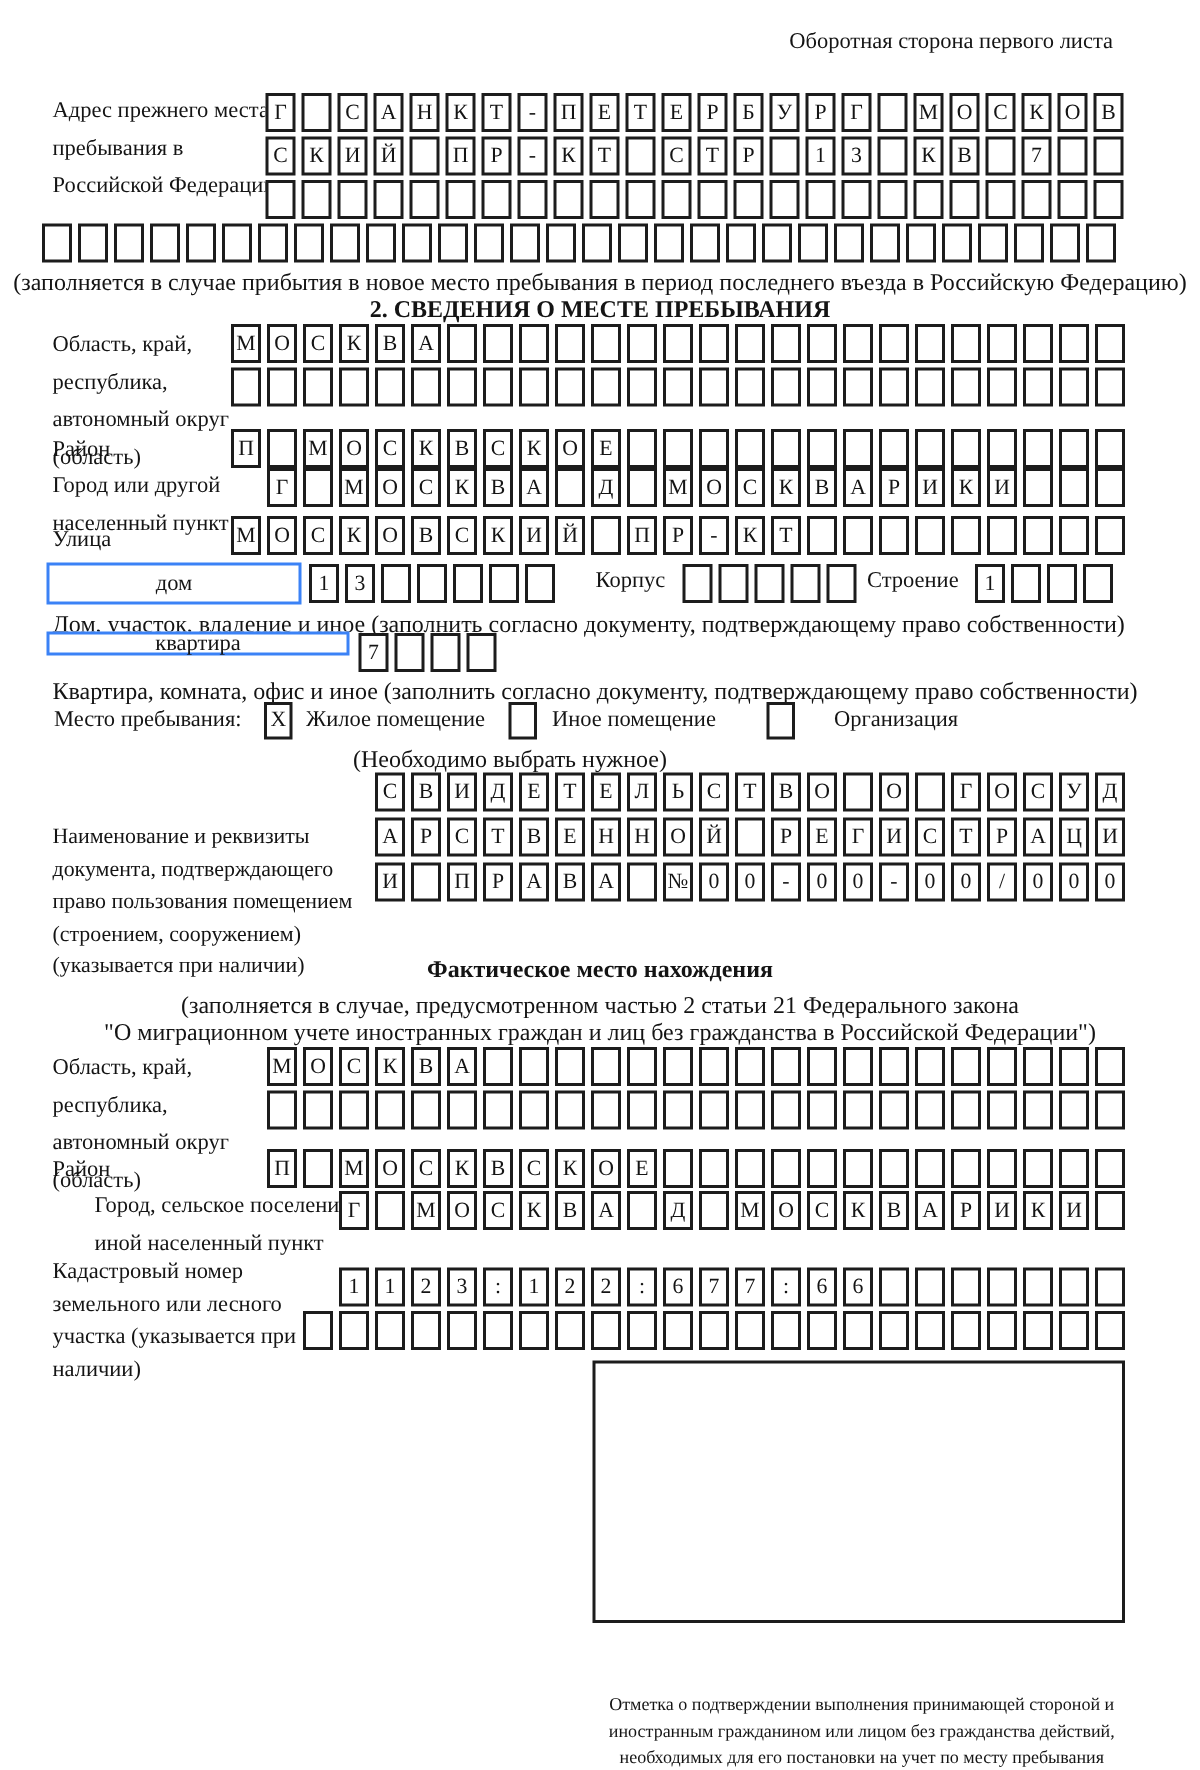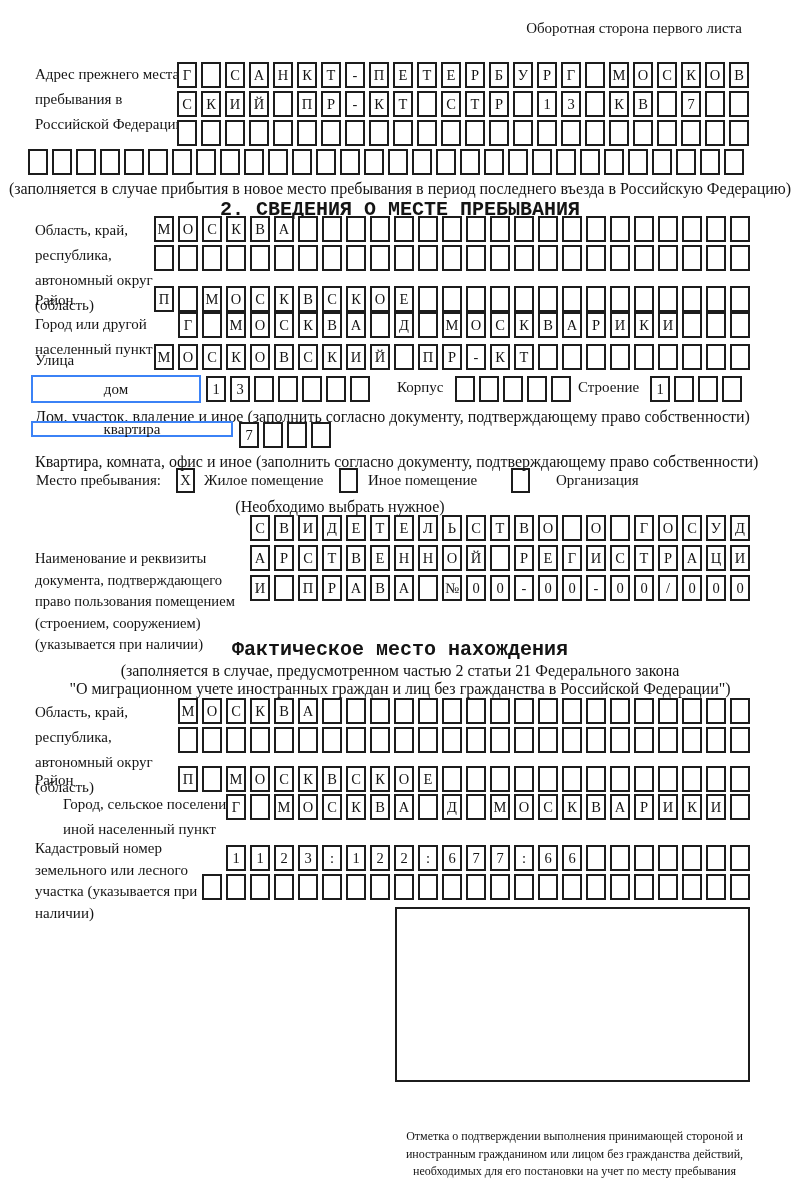--- a/index.html
+++ b/index.html
@@ -7,21 +7,21 @@
         font-family:"Liberation Serif","DejaVu Serif",serif;overflow:hidden;}
   .abs{position:absolute;}
   .cellrow{position:absolute;display:flex;gap:4px;}
   .cell{width:20px;height:26px;border:2px solid #1c1c1c;box-sizing:border-box;
         display:flex;align-items:center;justify-content:center;
         font-size:14.5px;font-weight:500;background:#fff;}
   .lbl{font-size:15px;line-height:25px;}
   .lbl-sm{font-size:14.6px;line-height:21.5px;}
   .cap{font-size:16px;}
   .center{width:800px;text-align:center;left:0;}
-  .title{font-weight:bold;font-size:20px;font-family:Liberation Mono, monospace;}
+  .title{font-weight:bold;font-size:16px;}
   .fieldbox{border:2px solid #3b82f6;box-sizing:border-box;display:flex;
             align-items:center;justify-content:center;font-size:15px;background:#fff;}
   .cbox{width:19px;height:25px;border:2px solid #1c1c1c;box-sizing:border-box;
         display:inline-flex;align-items:center;justify-content:center;font-size:14.5px;}
   .inline-lbl{font-size:15px;}
 </style>
 </head>
 <body>
 
 <div class="page">

